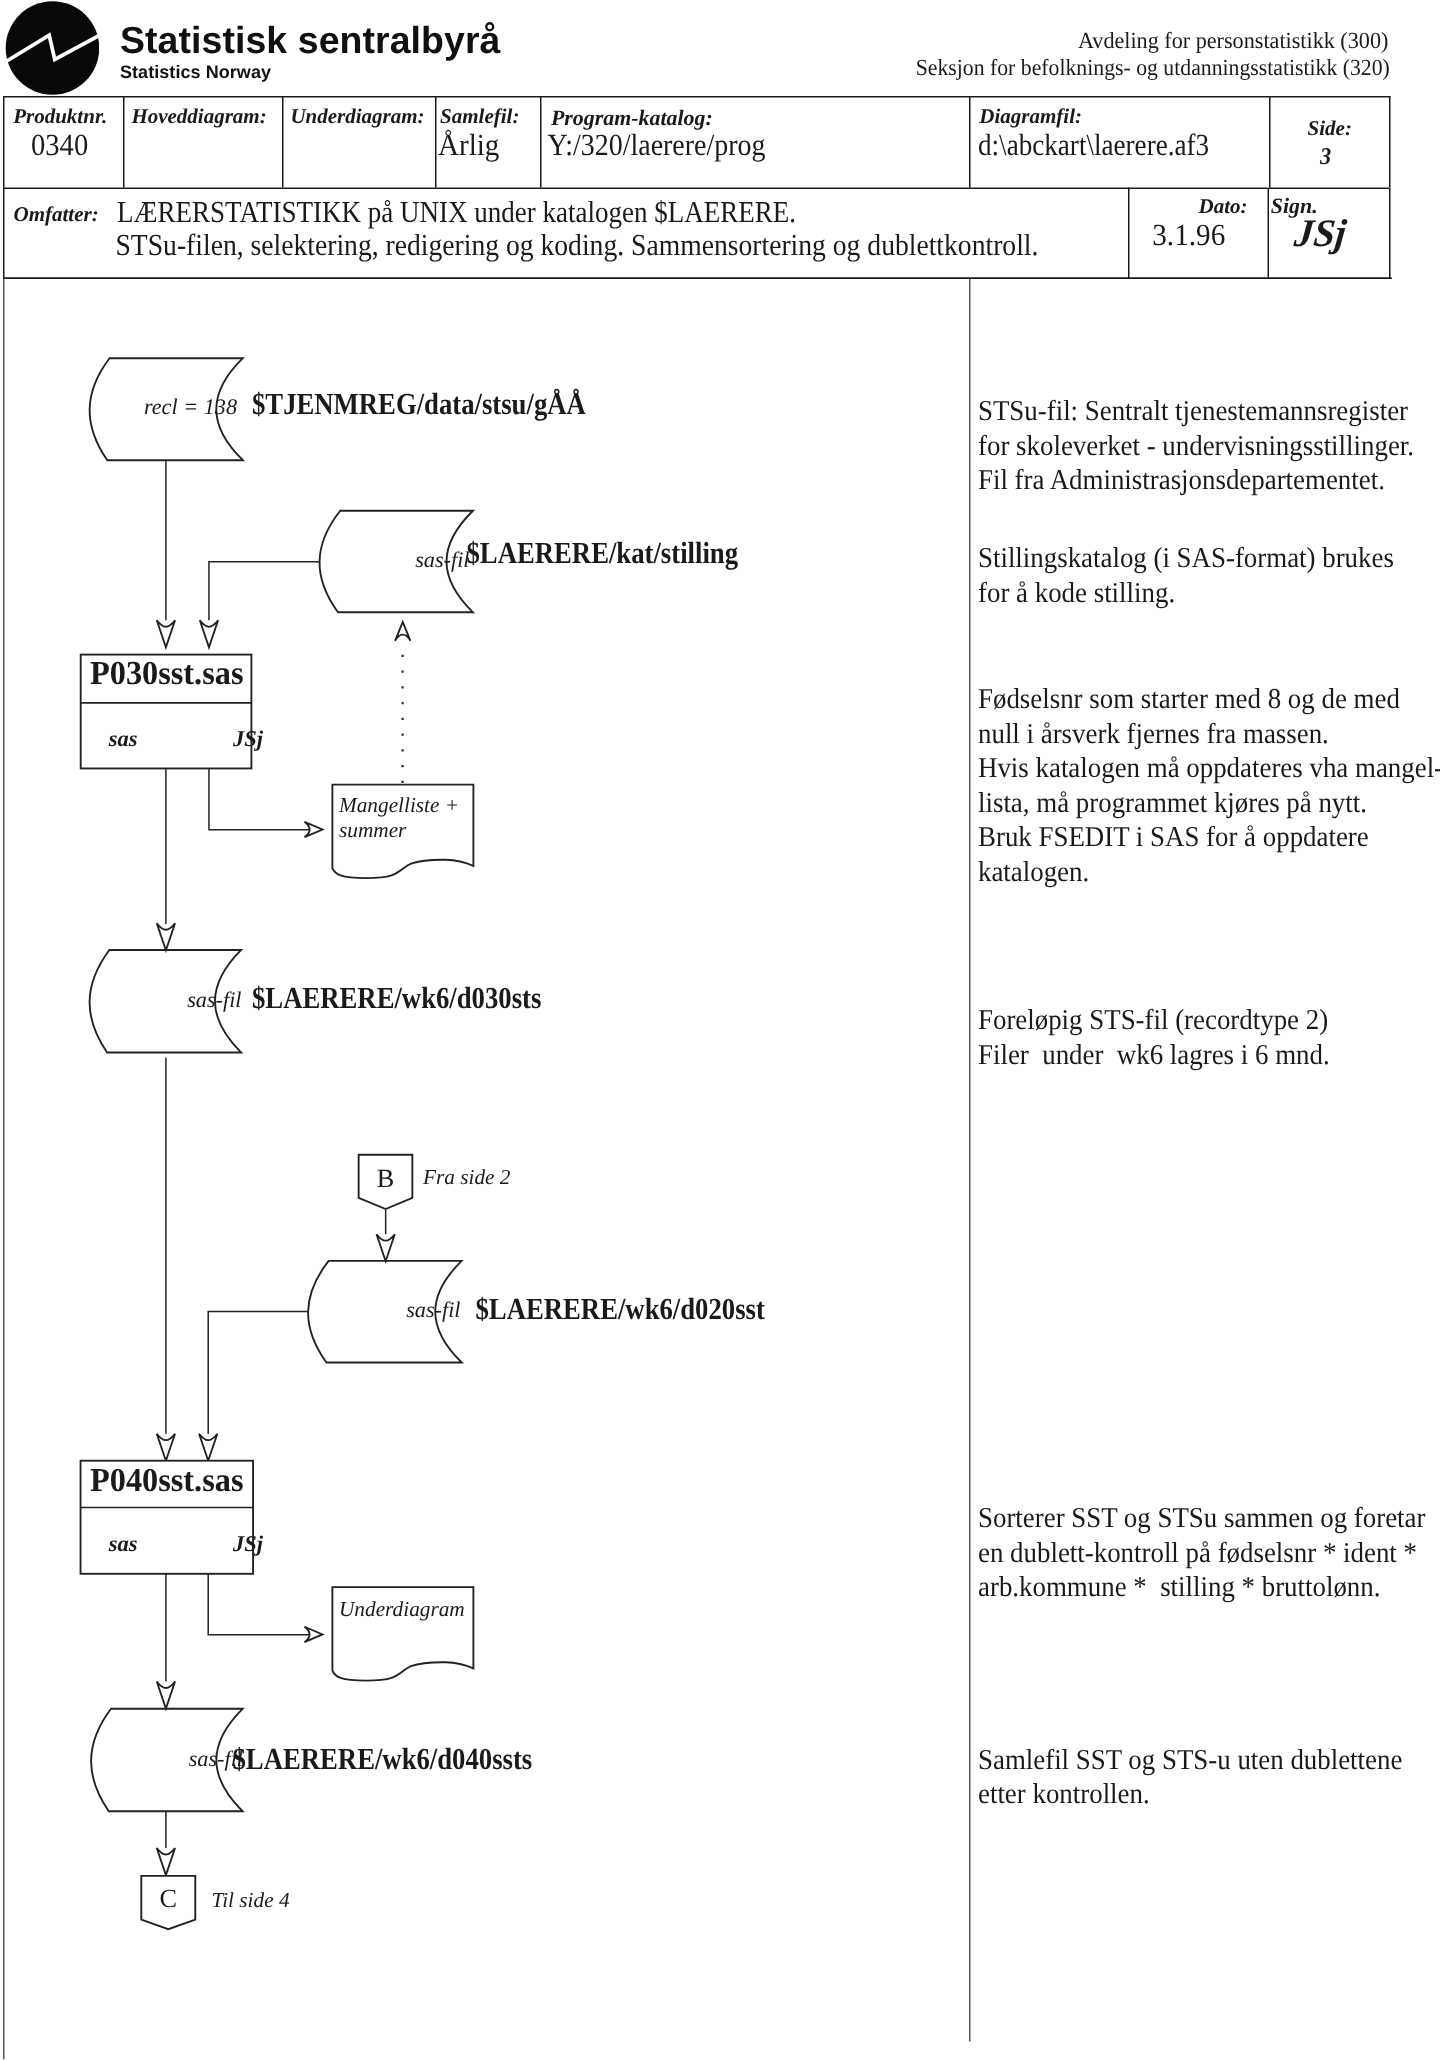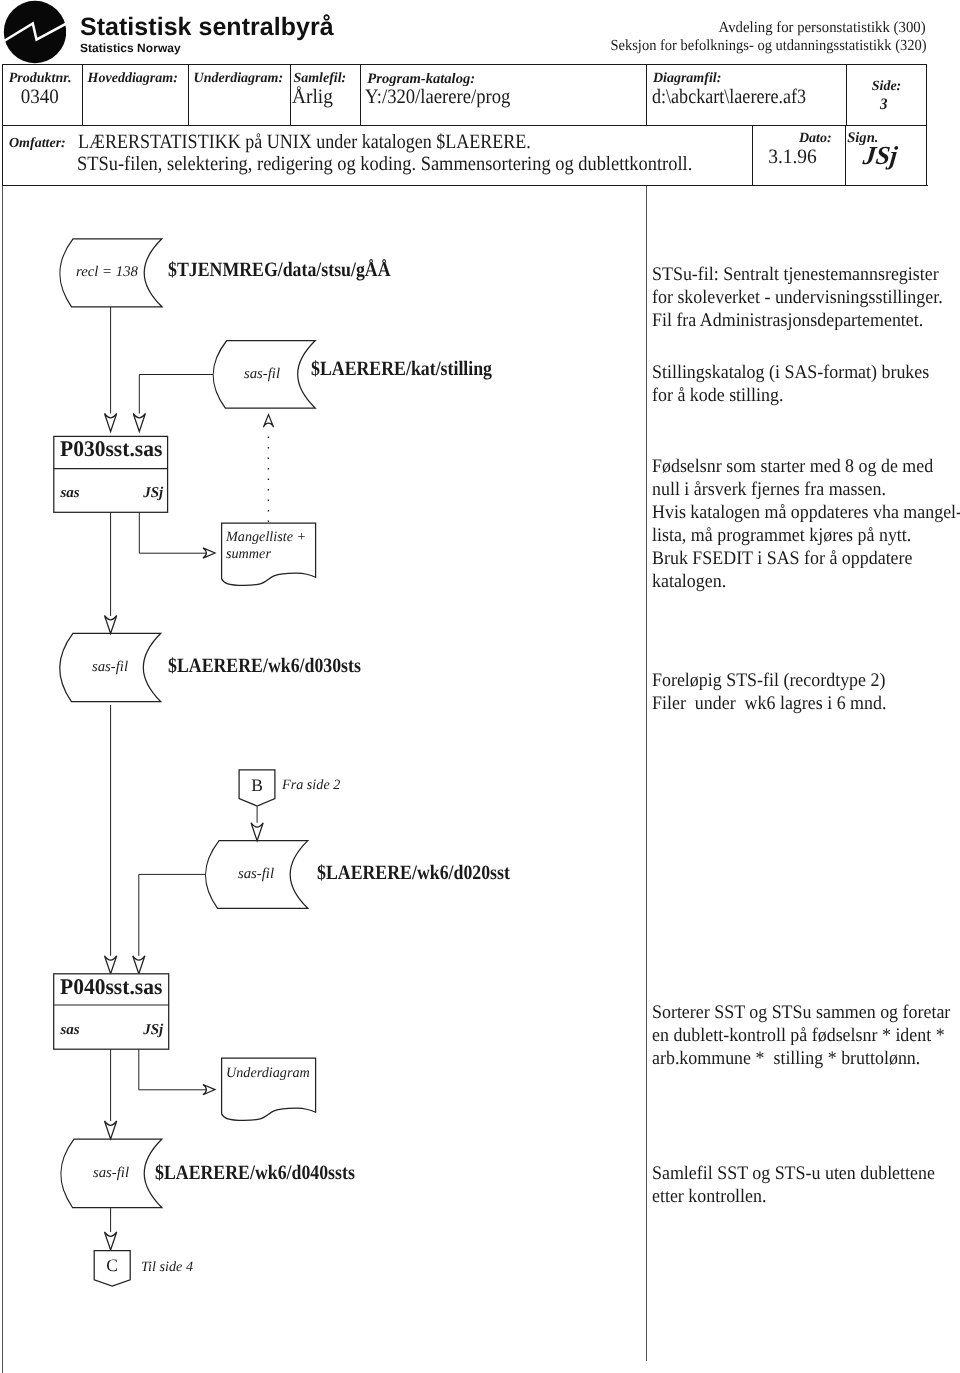--- a/index.html
+++ b/index.html
@@ -55,24 +55,24 @@
   .cB .lbl{top:4.5px;left:2px;margin-left:44px;} .cC .lbl{top:3.5px;left:1.2px;font-size:14.6px;}
   .cB .val{left:0;right:13px;text-align:center;top:20px;transform:scaleX(0.95);transform-origin:50% 50%;}
   
   .frame-left{position:absolute;left:2px;top:186px;width:1px;height:1187px;background:#555;}
   .frame-mid{position:absolute;left:646px;top:186px;width:1px;height:1175px;background:#555;}
   .frame-top{position:absolute;left:2px;top:185px;width:926px;height:1px;background:#1a1a1a;}
   .flowsvg{position:absolute;left:0px;top:186px;z-index:1;}
   
   .flowtext{position:absolute;left:0;top:0;width:960px;height:1373px;z-index:2;}
   .ft{position:absolute;white-space:nowrap;color:#1a1a1a;}
-  .inner{font-style:italic;font-size:14.8px;text-align:center;}
+  .inner{font-style:italic;font-size:14.8px;text-align:right;}
   .big{font-weight:bold;font-size:20.4px;transform:scaleX(0.873);transform-origin:0 50%;}
   .proc-title{font-weight:bold;font-size:22.4px;transform:scaleX(0.962);transform-origin:0 50%;}
-  .proc-sub{font-style:italic;font-weight:bold;font-size:15px;}
+  .proc-sub{font-style:italic;font-weight:bold;font-size:15px;margin-left:12px;}
   .doc{font-style:italic;font-size:14.2px;}
   .conn-letter{font-size:17.5px;text-align:center;}
   .conn-text{font-size:14.2px;font-style:italic;}
   
   .comments{position:absolute;left:0;top:0;width:960px;height:1373px;z-index:2;}
   .cmt{position:absolute;font-size:19.2px;line-height:23px;color:#1a1a1a;white-space:pre;
        transform:scaleX(0.934);transform-origin:0 0;}
 
 </style>
 </head>

